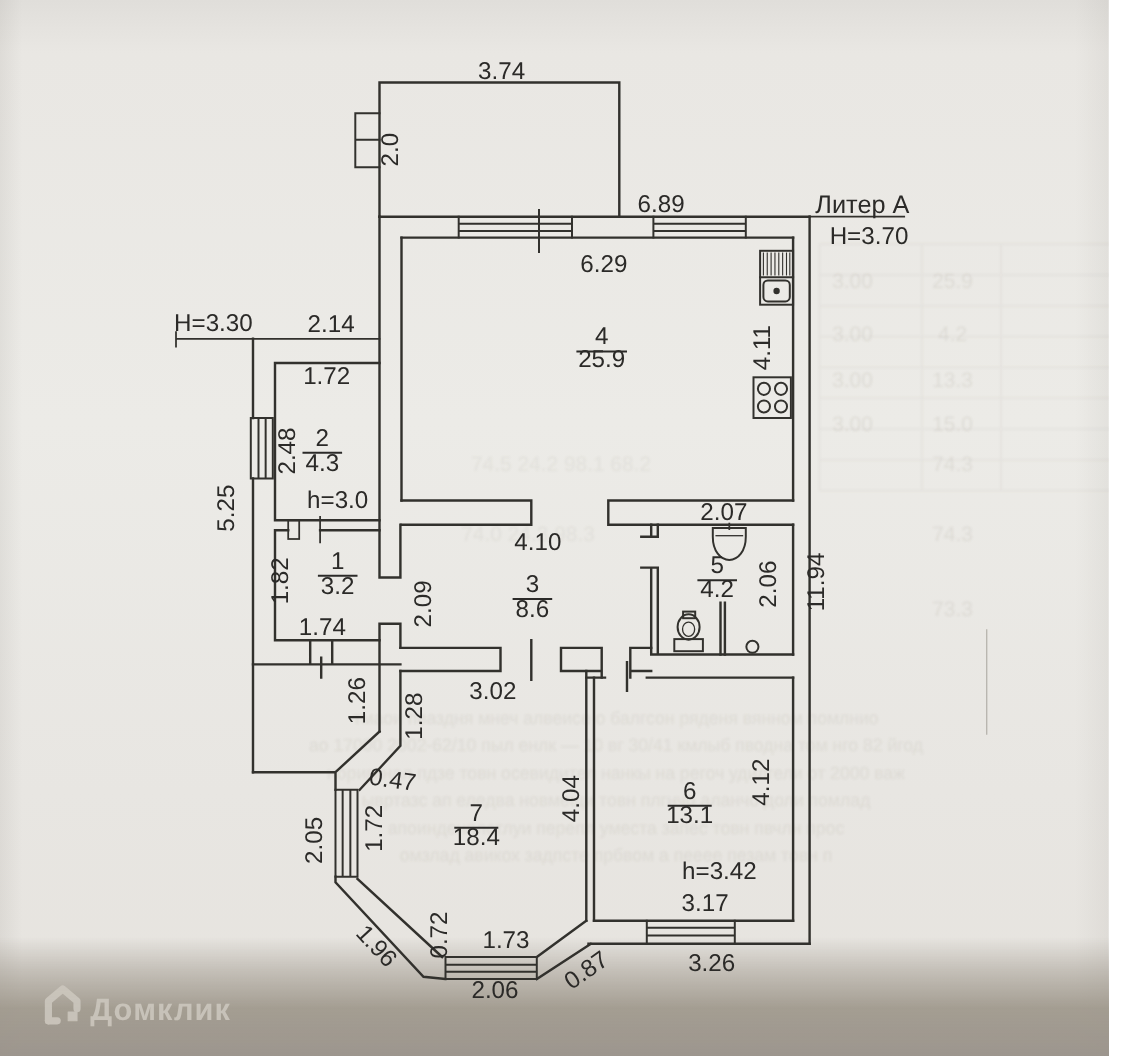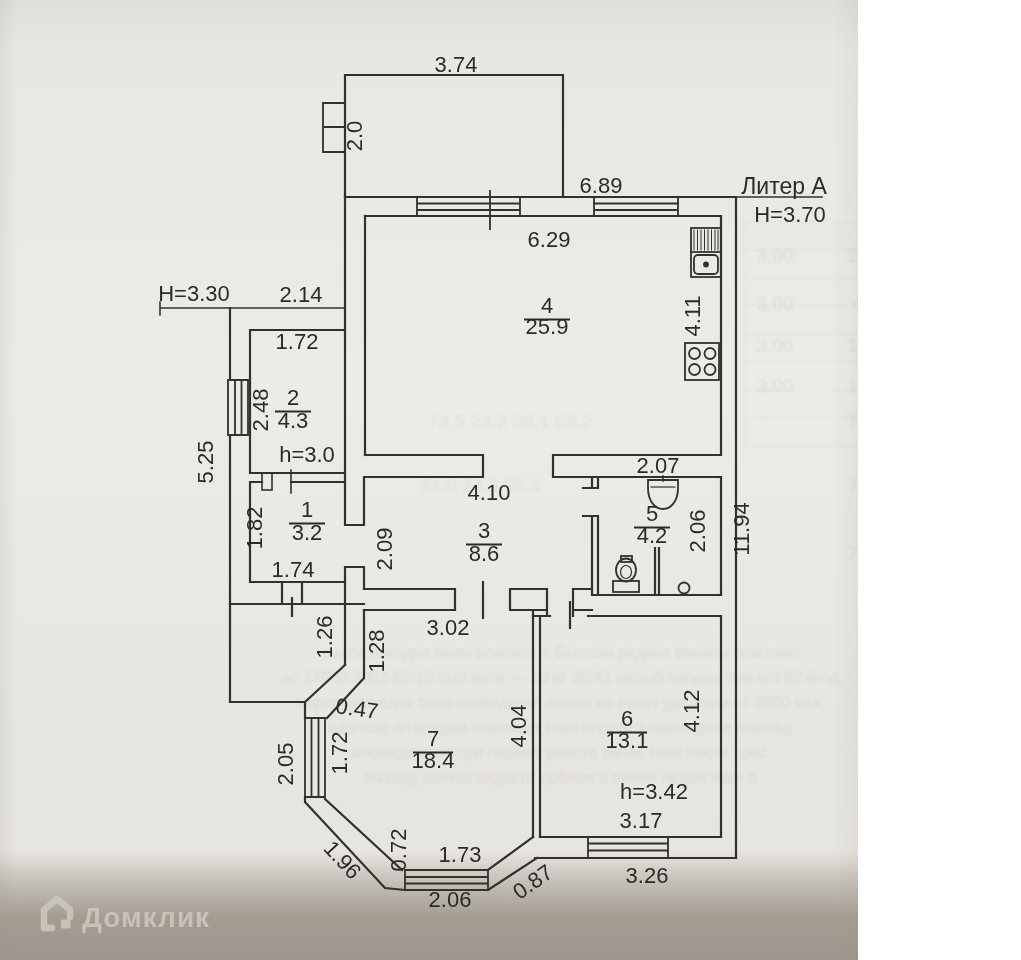--- a/index.html
+++ b/index.html
@@ -1,16 +1,16 @@
 <!DOCTYPE html>
 <html><head>
 <meta charset="utf-8">
 <style>
   html,body{margin:0;padding:0;}
-  #canvas{position:relative;width:858px;height:960px;overflow:hidden;
+  #canvas{position:relative;width:1008px;height:960px;overflow:hidden;
     background:
       linear-gradient(180deg,#e0deda 0%,#e9e7e3 5%,#ecebe7 40%,#e8e6e2 75%,#e6e3de 100%);
     font-family:"Liberation Sans",sans-serif;}
   #canvas::before{content:"";position:absolute;inset:0;
     background:
       linear-gradient(90deg,rgba(120,115,108,.10) 0%,rgba(120,115,108,0) 2%,rgba(120,115,108,0) 97%,rgba(120,115,108,.08) 100%);
     pointer-events:none;}
   svg{position:absolute;left:0;top:0;}
   text{font-family:"Liberation Sans",sans-serif;fill:#2b2a28;}
 </style>

